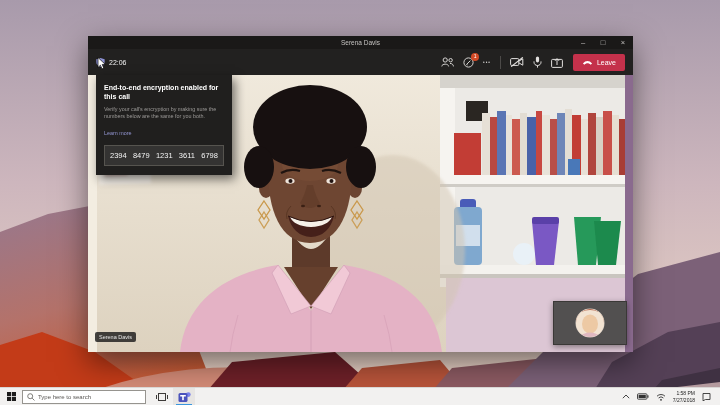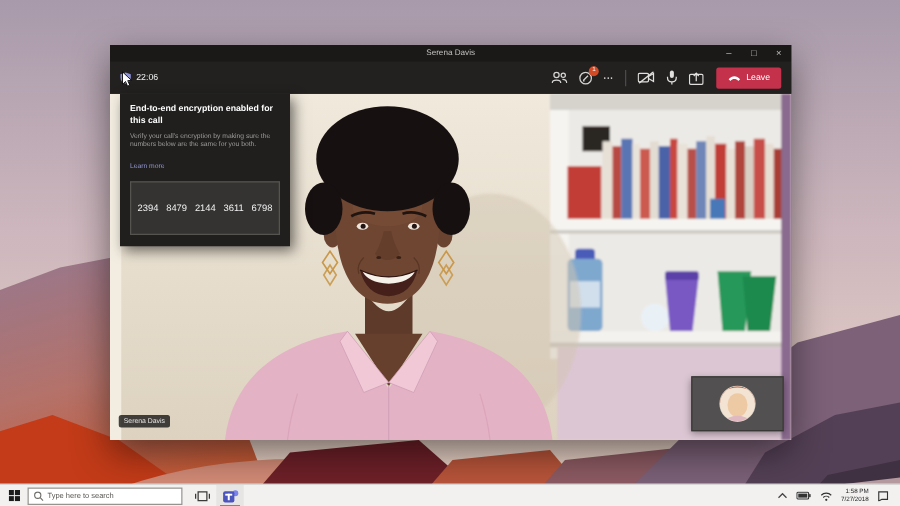--- a/index.html
+++ b/index.html
@@ -18,21 +18,21 @@
   .call-actions{margin-left:auto;display:flex;align-items:center;}
   .icon-btn{margin-left:9px;display:flex;align-items:center;position:relative;}
   .vdivider{width:1px;height:13px;background:#4c4a48;margin-left:9px;}
   .leave-btn{margin-left:10px;background:#c4314b;color:#fff;font-size:7px;height:17px;padding:0 9px;border-radius:2px;display:flex;align-items:center;gap:4px;border:none;}
   .badge{position:absolute;top:-4px;right:-5px;min-width:8px;height:8px;background:#d24a26;border-radius:50%;color:#fff;font-size:5px;display:flex;align-items:center;justify-content:center;line-height:1;}
 
   .enc-panel{position:absolute;left:8px;top:39px;width:136px;background:#201f1e;padding:8px 8px 9px;z-index:6;box-shadow:3px 4px 10px rgba(0,0,0,.55);}
   .enc-title{font-size:7px;font-weight:bold;color:#fff;line-height:1.35;}
   .enc-body{font-size:5.4px;color:#9d9b99;line-height:1.4;margin-top:4px;}
   .enc-link{font-size:5.4px;color:#9396d2;margin-top:1px;display:inline-block;}
-  .enc-numbers{margin-top:6px;background:#343332;border:1px solid #56544f;padding:16px 5px;display:flex;justify-content:space-between;font-size:7.5px;color:#f4f4f4;}
+  .enc-numbers{margin-top:6px;background:#343332;border:1px solid #56544f;padding:5px 5px;display:flex;justify-content:space-between;font-size:7.5px;color:#f4f4f4;}
 
   .video{position:absolute;left:0;top:39px;width:545px;height:277px;overflow:hidden;background:#e6ddcd;}
   .name-tag{position:absolute;left:7px;bottom:10px;background:rgba(22,22,22,.8);color:#e8e8e8;font-size:5.5px;padding:2px 4px;border-radius:2px;z-index:4;}
   .pip{position:absolute;right:6px;bottom:7px;width:74px;height:44px;z-index:4;border:1px solid #3a3836;box-shadow:0 2px 6px rgba(0,0,0,.4);background:#525050;}
   .cursor{position:absolute;left:9px;top:21px;z-index:9;}
 
   
   .taskbar{position:absolute;left:0;bottom:0;width:720px;height:18px;background:#f2f1f0;border-top:1px solid #d9d7d5;display:flex;align-items:center;z-index:20;}
   .start{width:22px;height:18px;display:flex;align-items:center;justify-content:center;}
   .searchbox{width:124px;height:14px;background:#fff;border:1px solid #96948f;display:flex;align-items:center;gap:3px;padding:0 4px;}
@@ -264,21 +264,21 @@
       </div>
     </div>
 
     <div class="enc-panel">
       <div class="enc-title">End-to-end encryption enabled for this call</div>
       <div class="enc-body">Verify your call's encryption by making sure the numbers below are the same for you both.</div>
       <span class="enc-link">Learn more</span>
       <div class="enc-numbers">
         <span>2394</span>
         <span>8479</span>
-        <span>2144</span>
+        <span>1231</span>
         <span>3611</span>
         <span>6798</span>
       </div>
     </div>
 
     <svg class="cursor" width="9" height="13" viewBox="0 0 9 13">
       <path d="M1,0.5 L1,10.5 L3.4,8.2 L5,11.9 L6.8,11.1 L5.2,7.5 L8.2,7.3 Z" fill="#fff" stroke="#000" stroke-width="0.7"></path>
     </svg>
   </div>
 

